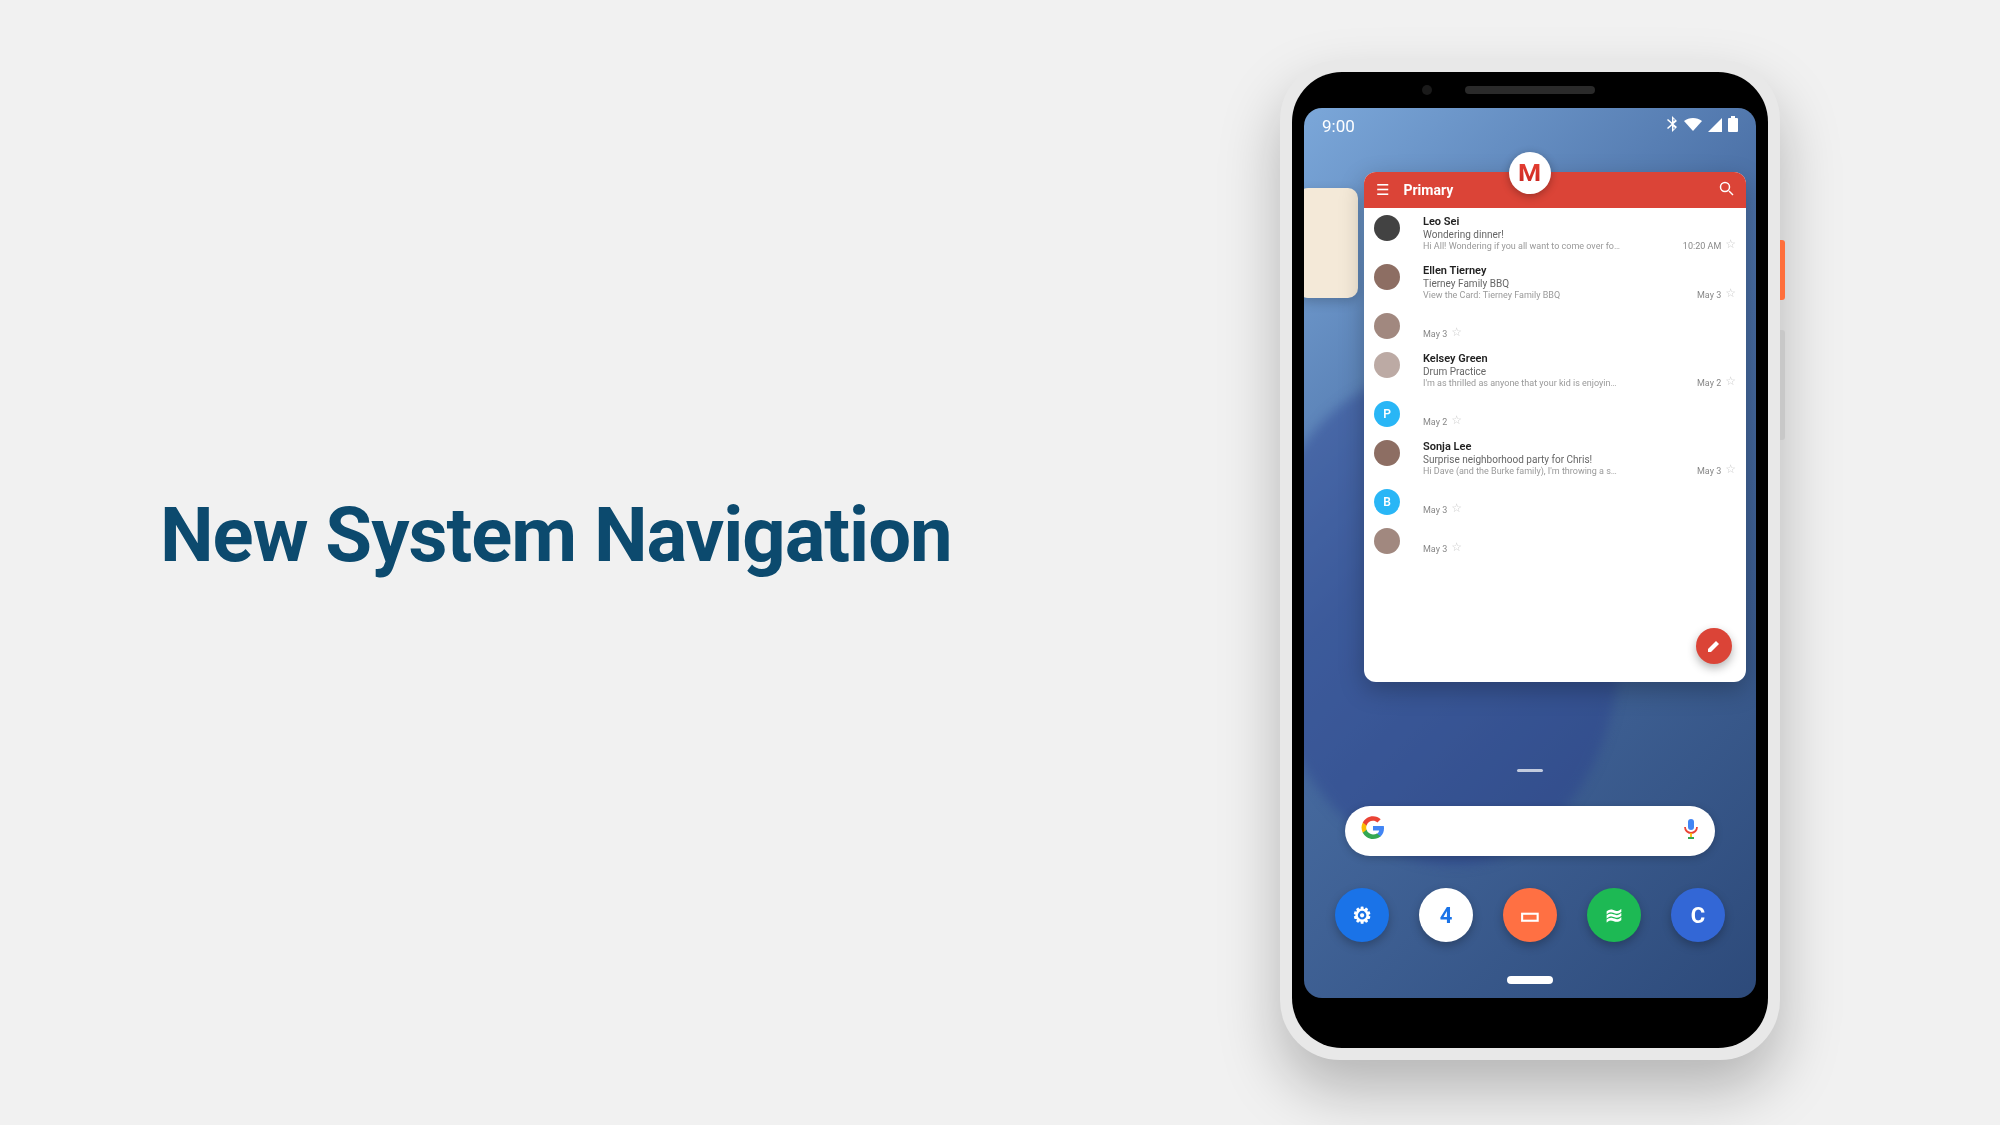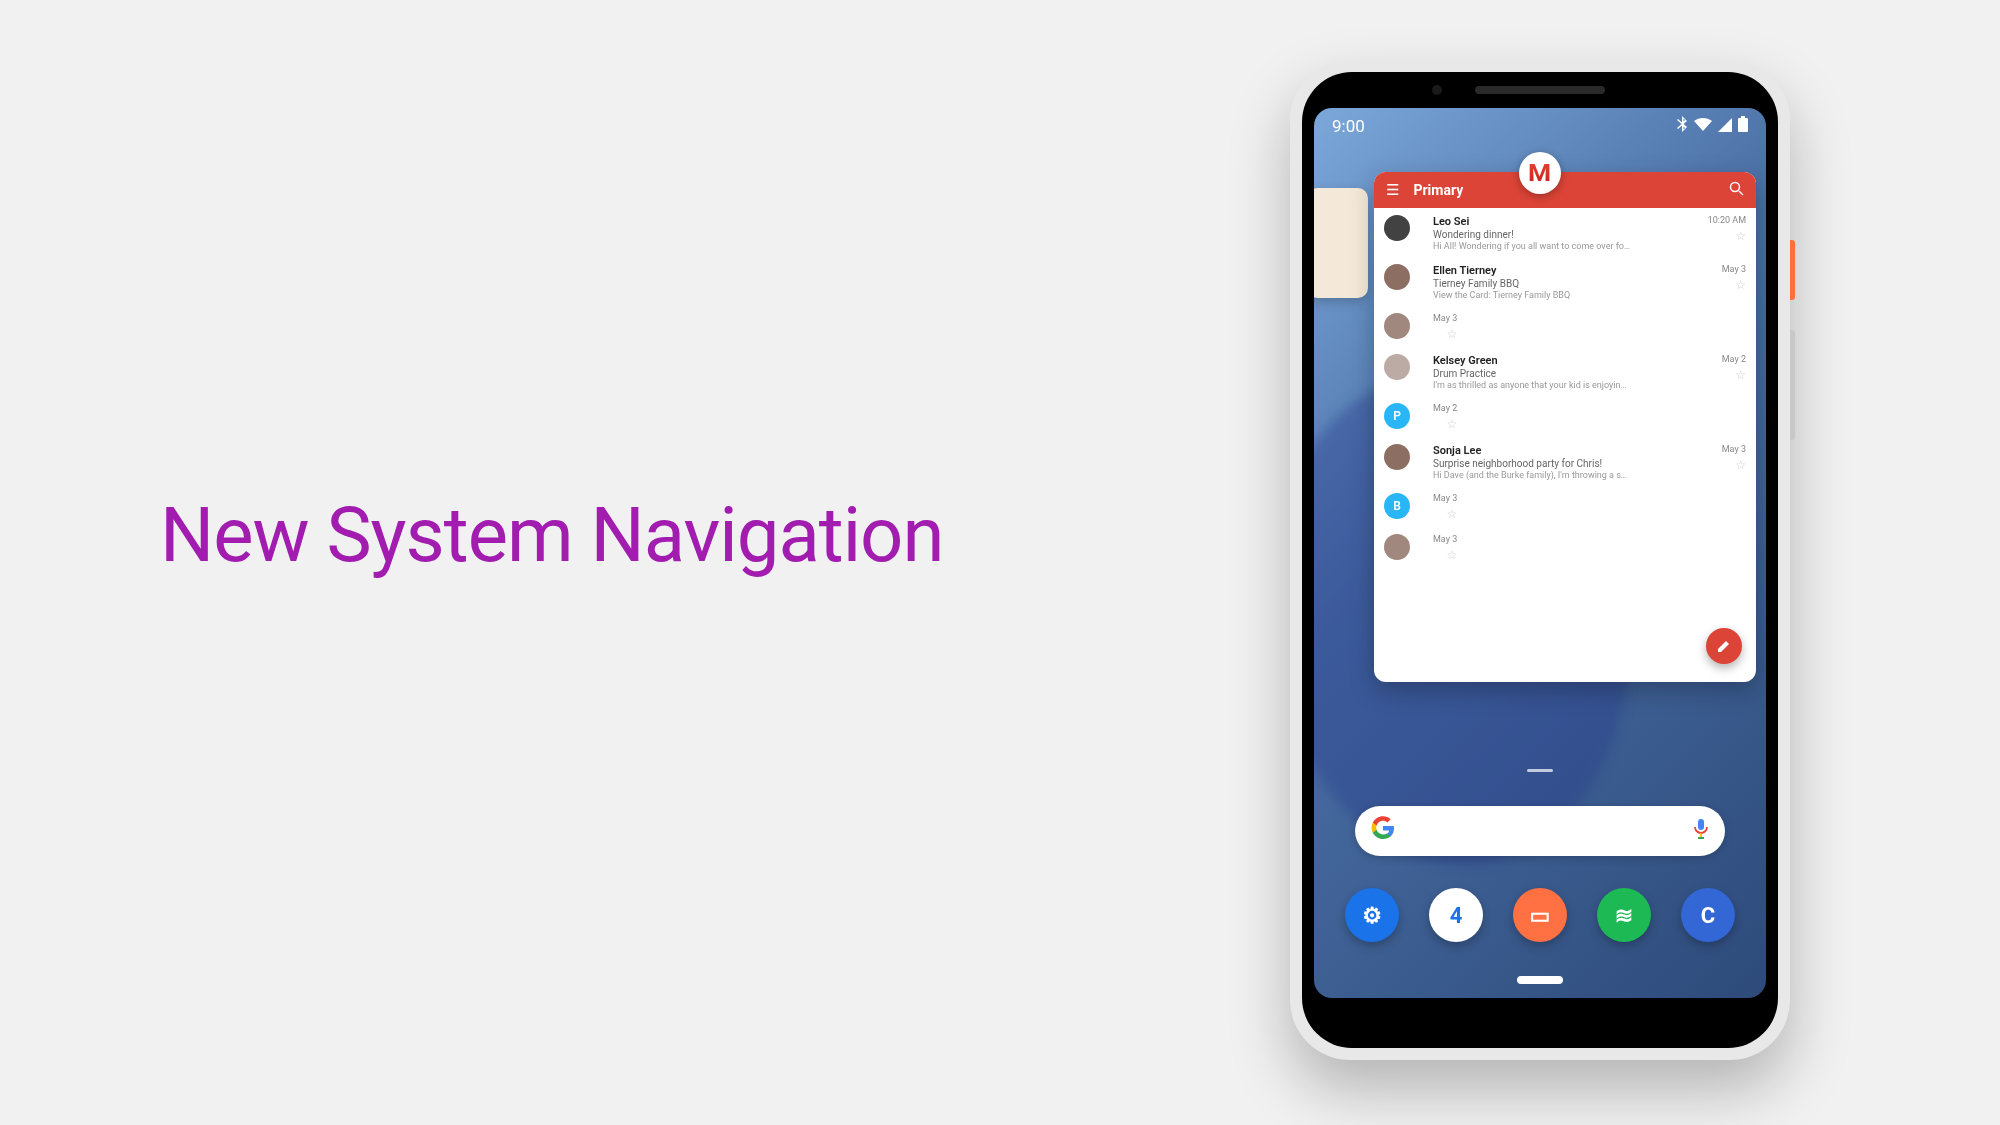--- a/index.html
+++ b/index.html
@@ -11,27 +11,27 @@
   position: relative;
   overflow: hidden;
   display: flex;
   align-items: center;
 }
 .slide-title {
   position: absolute;
   left: 160px;
   top: 490px;
   font-size: 76px;
-  font-weight: 400;
-  color: #a21caf;
+  font-weight: 700;
+  color: #0c4a6e;
   letter-spacing: -1px;
 }
 .phone {
   position: absolute;
-  right: 210px;
+  right: 220px;
   top: 60px;
   width: 500px;
   height: 1000px;
   background: #e8e8e8;
   border-radius: 60px;
   padding: 12px;
   box-shadow: 0 30px 60px rgba(0,0,0,0.25);
 }
 .phone-inner {
   width: 100%;
@@ -170,21 +170,21 @@
   border-radius: 50%;
   background: #ccc;
   flex-shrink: 0;
   display:flex;align-items:center;justify-content:center;
   color:#fff;font-weight:600;font-size:12px;
 }
 .email-body { flex: 1; min-width: 0; }
 .email-sender { font-size: 11px; font-weight: 600; color: #212121; margin-bottom: 1px;}
 .email-subject { font-size: 10px; color: #666; white-space: nowrap; overflow: hidden; text-overflow: ellipsis; margin-bottom: 1px;}
 .email-snippet { font-size: 9px; color: #999; white-space: nowrap; overflow: hidden; text-overflow: ellipsis;}
-.email-meta { text-align: right; font-size: 9px; color: #888; display:flex;flex-direction:column;align-items:flex-end;gap:4px;}
+.email-meta { text-align: right; font-size: 9px; color: #888; display:flex;flex-direction:row;align-items:flex-end;gap:4px;}
 .star { color: #ccc; font-size: 12px; }
 .compose-fab {
   position: absolute;
   right: 14px;
   bottom: 18px;
   width: 36px;
   height: 36px;
   background: #db4437;
   border-radius: 50%;
   display: flex;

